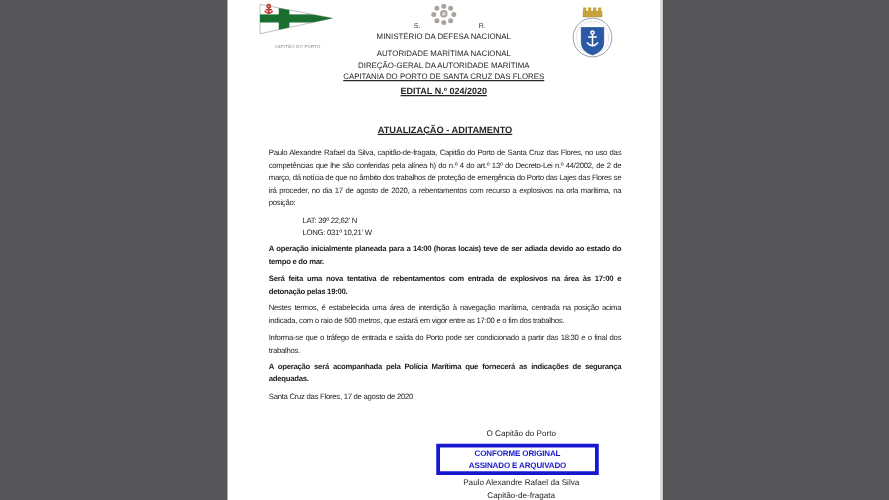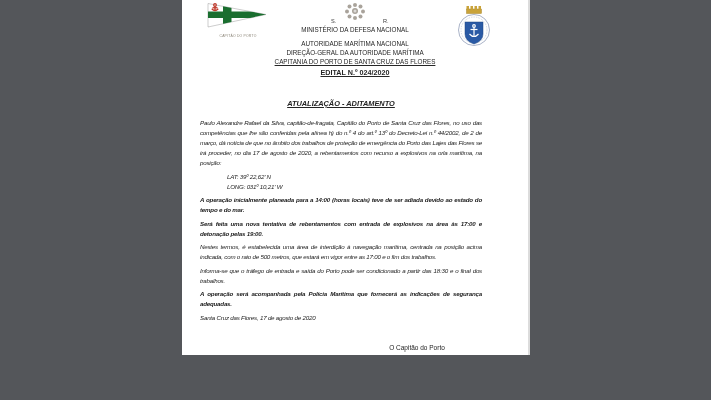--- a/index.html
+++ b/index.html
@@ -3,43 +3,43 @@
 <meta charset="utf-8">
 <style>
   html,body{margin:0;padding:0;}
   body{
     width:711px;height:400px;position:relative;overflow:hidden;
     background:#54565a;
     font-family:"Liberation Sans",sans-serif;
     -webkit-font-smoothing:antialiased;
   }
   .page{
-    position:absolute;left:182px;top:0;width:346px;height:355px;
+    position:absolute;left:182px;top:0;width:346px;height:400px;
     background:#ffffff;border-right:2px solid #dcdcdc;overflow:hidden;
     color:#1f1f1f;
   }
   
   .flag-wrap{position:absolute;left:24px;top:1px;width:64px;text-align:center;}
   .flag-caption{font-size:3.4px;letter-spacing:.2px;color:#8b8578;margin-top:0px;line-height:4px;}
   .emblem{position:absolute;left:50%;top:2px;transform:translateX(-50%);}
   .sr{position:absolute;top:18px;font-size:5.6px;color:#3a3a3a;}
   .sr.s{left:149px;} .sr.r{left:201px;}
   .crest{position:absolute;left:272px;top:5px;}
   .hline{position:absolute;left:0;width:100%;text-align:center;font-size:6.3px;line-height:8px;color:#262626;}
   .hline.ministry{top:26px;}
   .hline.authority{top:40px;}
   .hline.directorate{top:49px;}
   .hline.captaincy{top:58px;text-decoration:underline;}
   .hline.edital{top:69px;font-size:7.2px;font-weight:bold;text-decoration:underline;}
   .hline.aviso{top:80px;font-size:7.2px;font-weight:bold;text-decoration:underline;}
   
   .bodytext{
-    position:absolute;left:18px;top:99px;width:282px;
+    position:absolute;left:33px;top:99px;width:282px;
     font-size:6.2px;line-height:10px;letter-spacing:-0.22px;
-    text-align:justify;color:#232323;font-style:italic;
+    text-align:justify;color:#232323;
   }
   .section-title{
     text-align:center;font-weight:bold;font-size:7.4px;
     text-decoration:underline;margin:0 0 9px 0;letter-spacing:0;
   }
   .bodytext p{margin:0 0 3.5px 0;}
   .bodytext p.bold{font-weight:bold;}
   .coords{margin:0 0 3.5px 27px;line-height:10px;}
   .date-line{margin-top:9px;text-align:left;}
   

